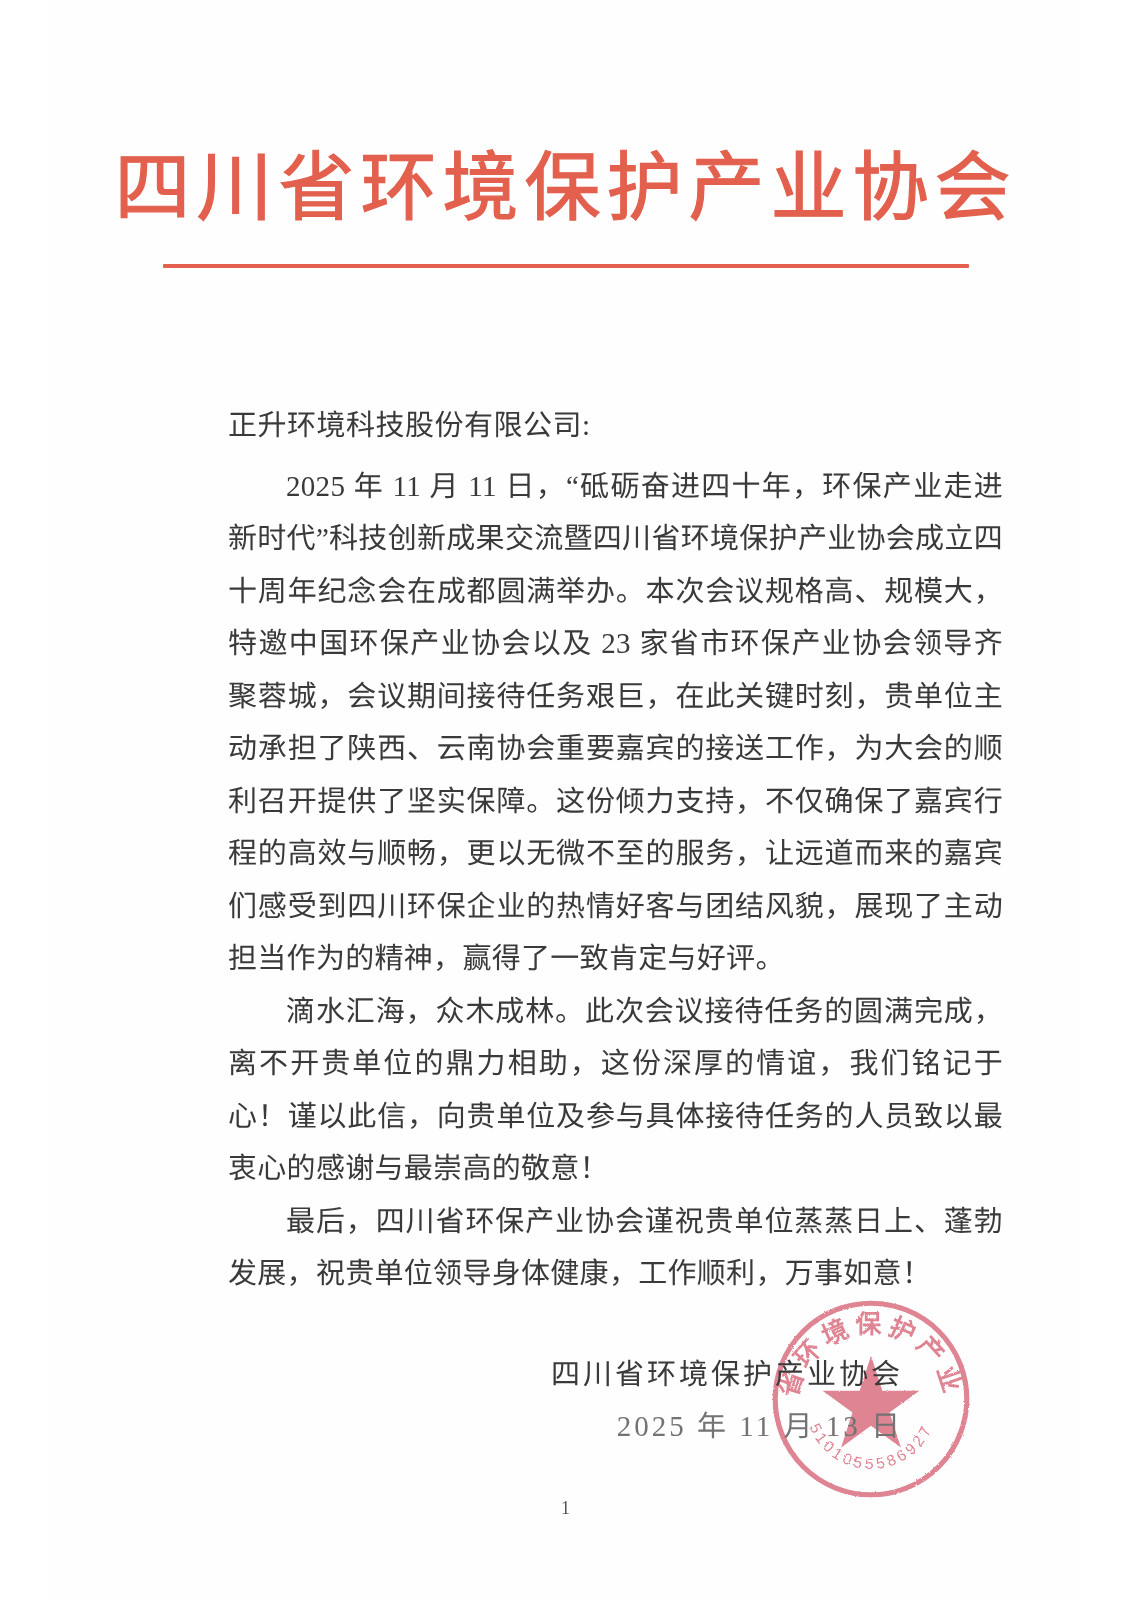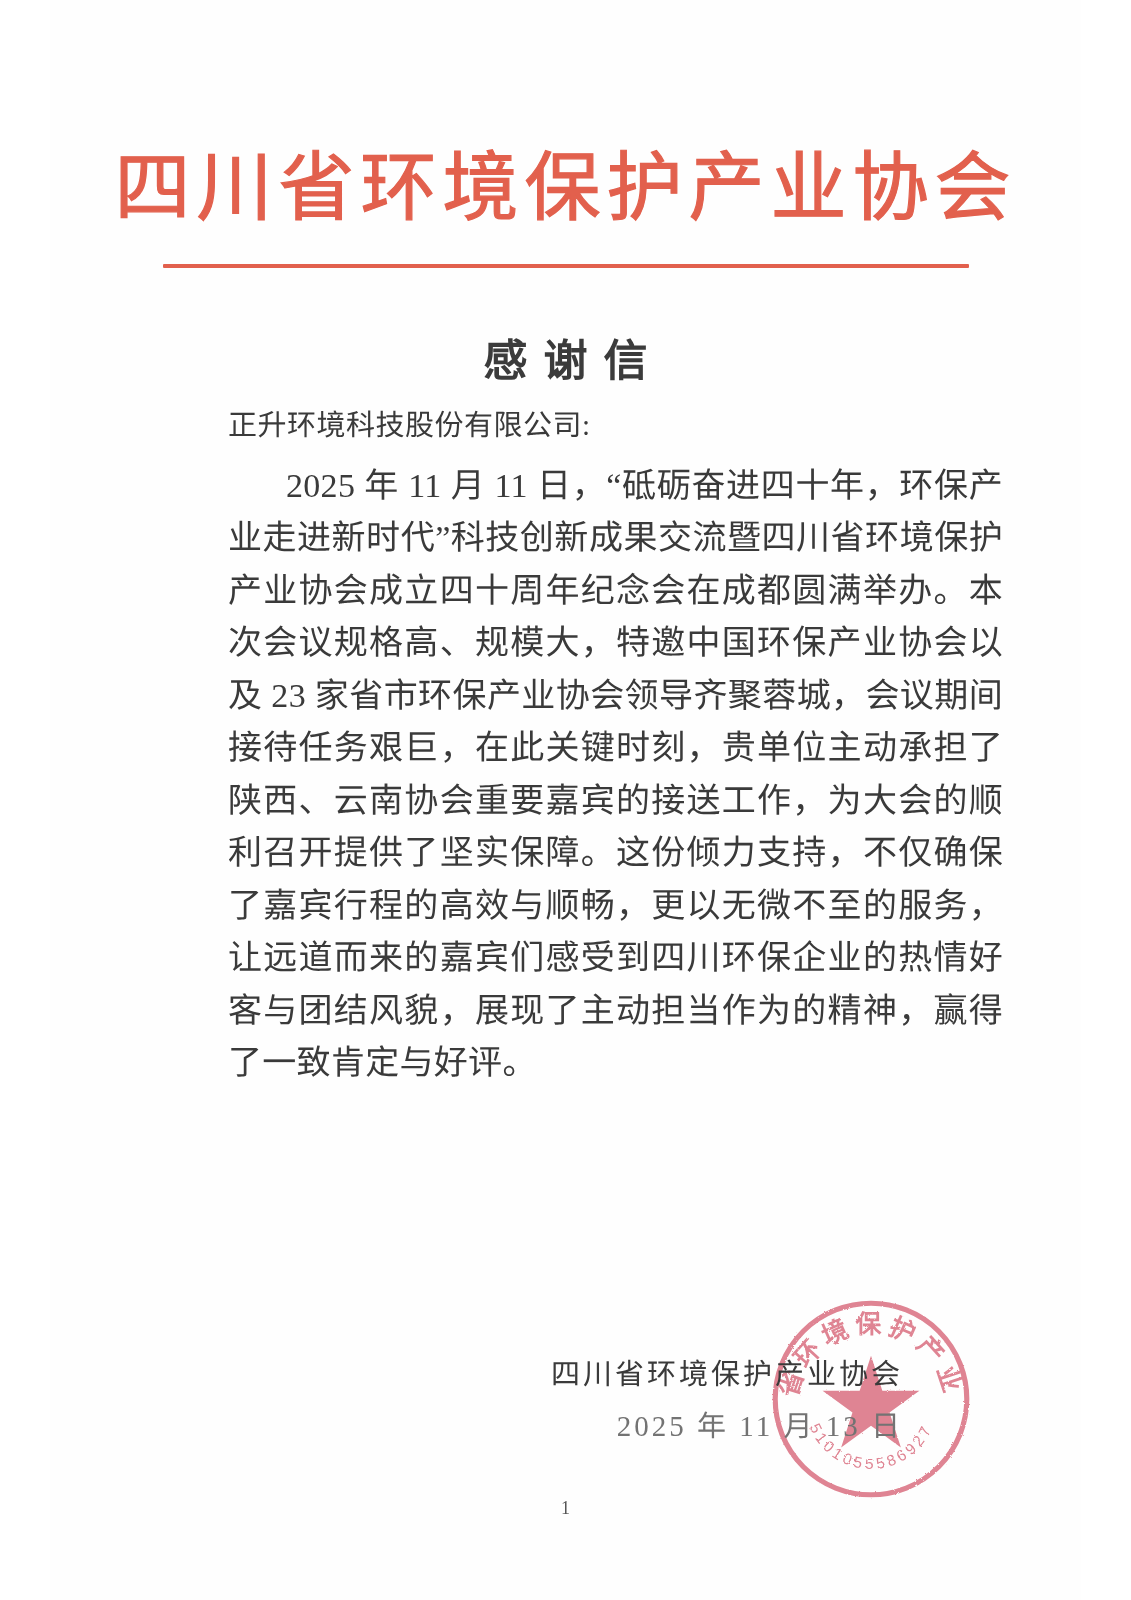--- a/index.html
+++ b/index.html
@@ -72,21 +72,21 @@
     font-family: Liberation Serif, serif;
   }
   .recipient {
     font-size: 29px;
     line-height: 1.4;
     color: #3a3a3a;
     margin-bottom: 14px;
     letter-spacing: 0.5px;
   }
   .para {
-    font-size: 34px;
+    font-size: 29px;
     line-height: 52.5px;
     color: #3a3a3a;
     text-align: justify;
     text-align-last: left;
     text-indent: 58px;
     letter-spacing: 0.3px;
     margin: 0;
   }
 
   
@@ -140,25 +140,26 @@
 </head>
 <body>
 
 <div class="page">
 
   <div class="letterhead">
     <div class="letterhead-title">四川省环境保护产业协会</div>
     <div class="letterhead-rule"></div>
   </div>
 
-  <div class="doc-title">感谢信</div>
 
   <div class="body-block">
     <div class="recipient">正升环境科技股份有限公司:</div>
     <p class="para">2025 年 11 月 11 日，“砥砺奋进四十年，环保产业走进新时代”科技创新成果交流暨四川省环境保护产业协会成立四十周年纪念会在成都圆满举办。本次会议规格高、规模大，特邀中国环保产业协会以及 23 家省市环保产业协会领导齐聚蓉城，会议期间接待任务艰巨，在此关键时刻，贵单位主动承担了陕西、云南协会重要嘉宾的接送工作，为大会的顺利召开提供了坚实保障。这份倾力支持，不仅确保了嘉宾行程的高效与顺畅，更以无微不至的服务，让远道而来的嘉宾们感受到四川环保企业的热情好客与团结风貌，展现了主动担当作为的精神，赢得了一致肯定与好评。</p>
+    <p class="para">滴水汇海，众木成林。此次会议接待任务的圆满完成，离不开贵单位的鼎力相助，这份深厚的情谊，我们铭记于心！谨以此信，向贵单位及参与具体接待任务的人员致以最衷心的感谢与最崇高的敬意！</p>
+    <p class="para">最后，四川省环保产业协会谨祝贵单位蒸蒸日上、蓬勃发展，祝贵单位领导身体健康，工作顺利，万事如意！</p>
   </div>
 
   <div class="seal">
     <svg viewBox="0 0 200 200" xmlns="http://www.w3.org/2000/svg">
       <defs>
         <path id="arcTop" d="M 28 108 A 72 72 0 0 1 172 108"></path>
         <path id="arcBottom" d="M 36 104 A 64 64 0 0 0 164 104"></path>
         <filter id="rough">
           <feTurbulence type="fractalNoise" baseFrequency="0.55" numOctaves="3" result="n"></feTurbulence>
           <feDisplacementMap in="SourceGraphic" in2="n" scale="2.2"></feDisplacementMap>

